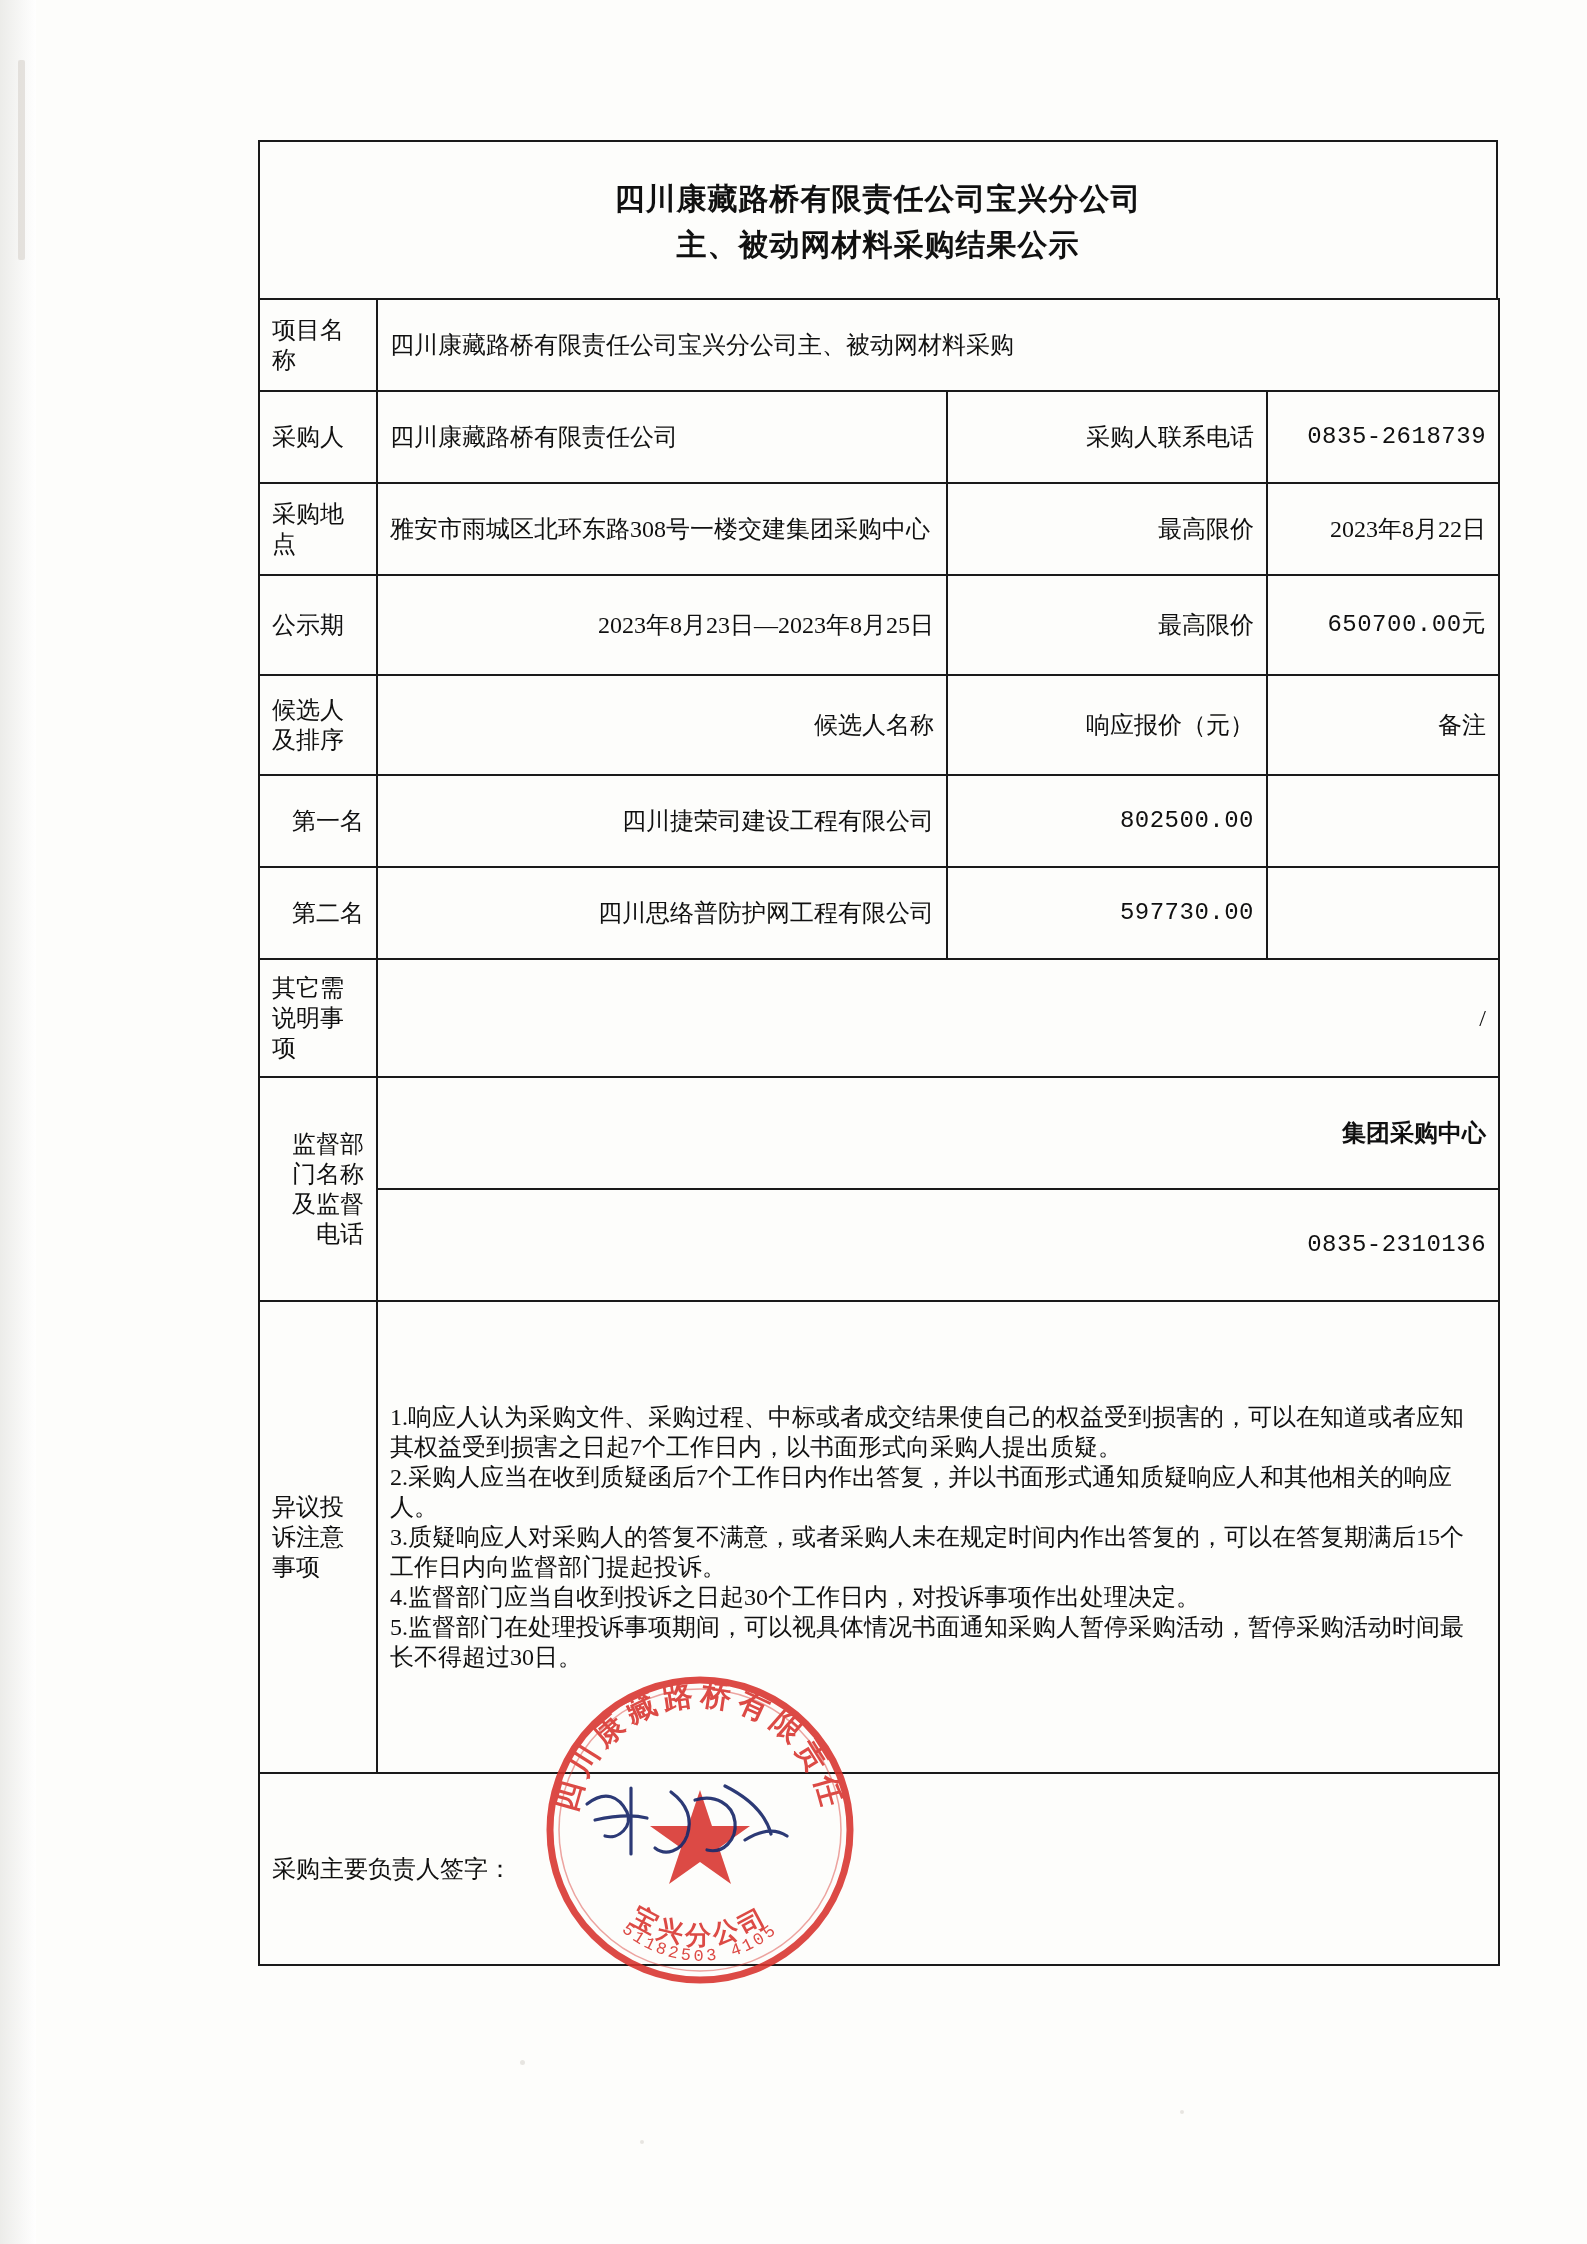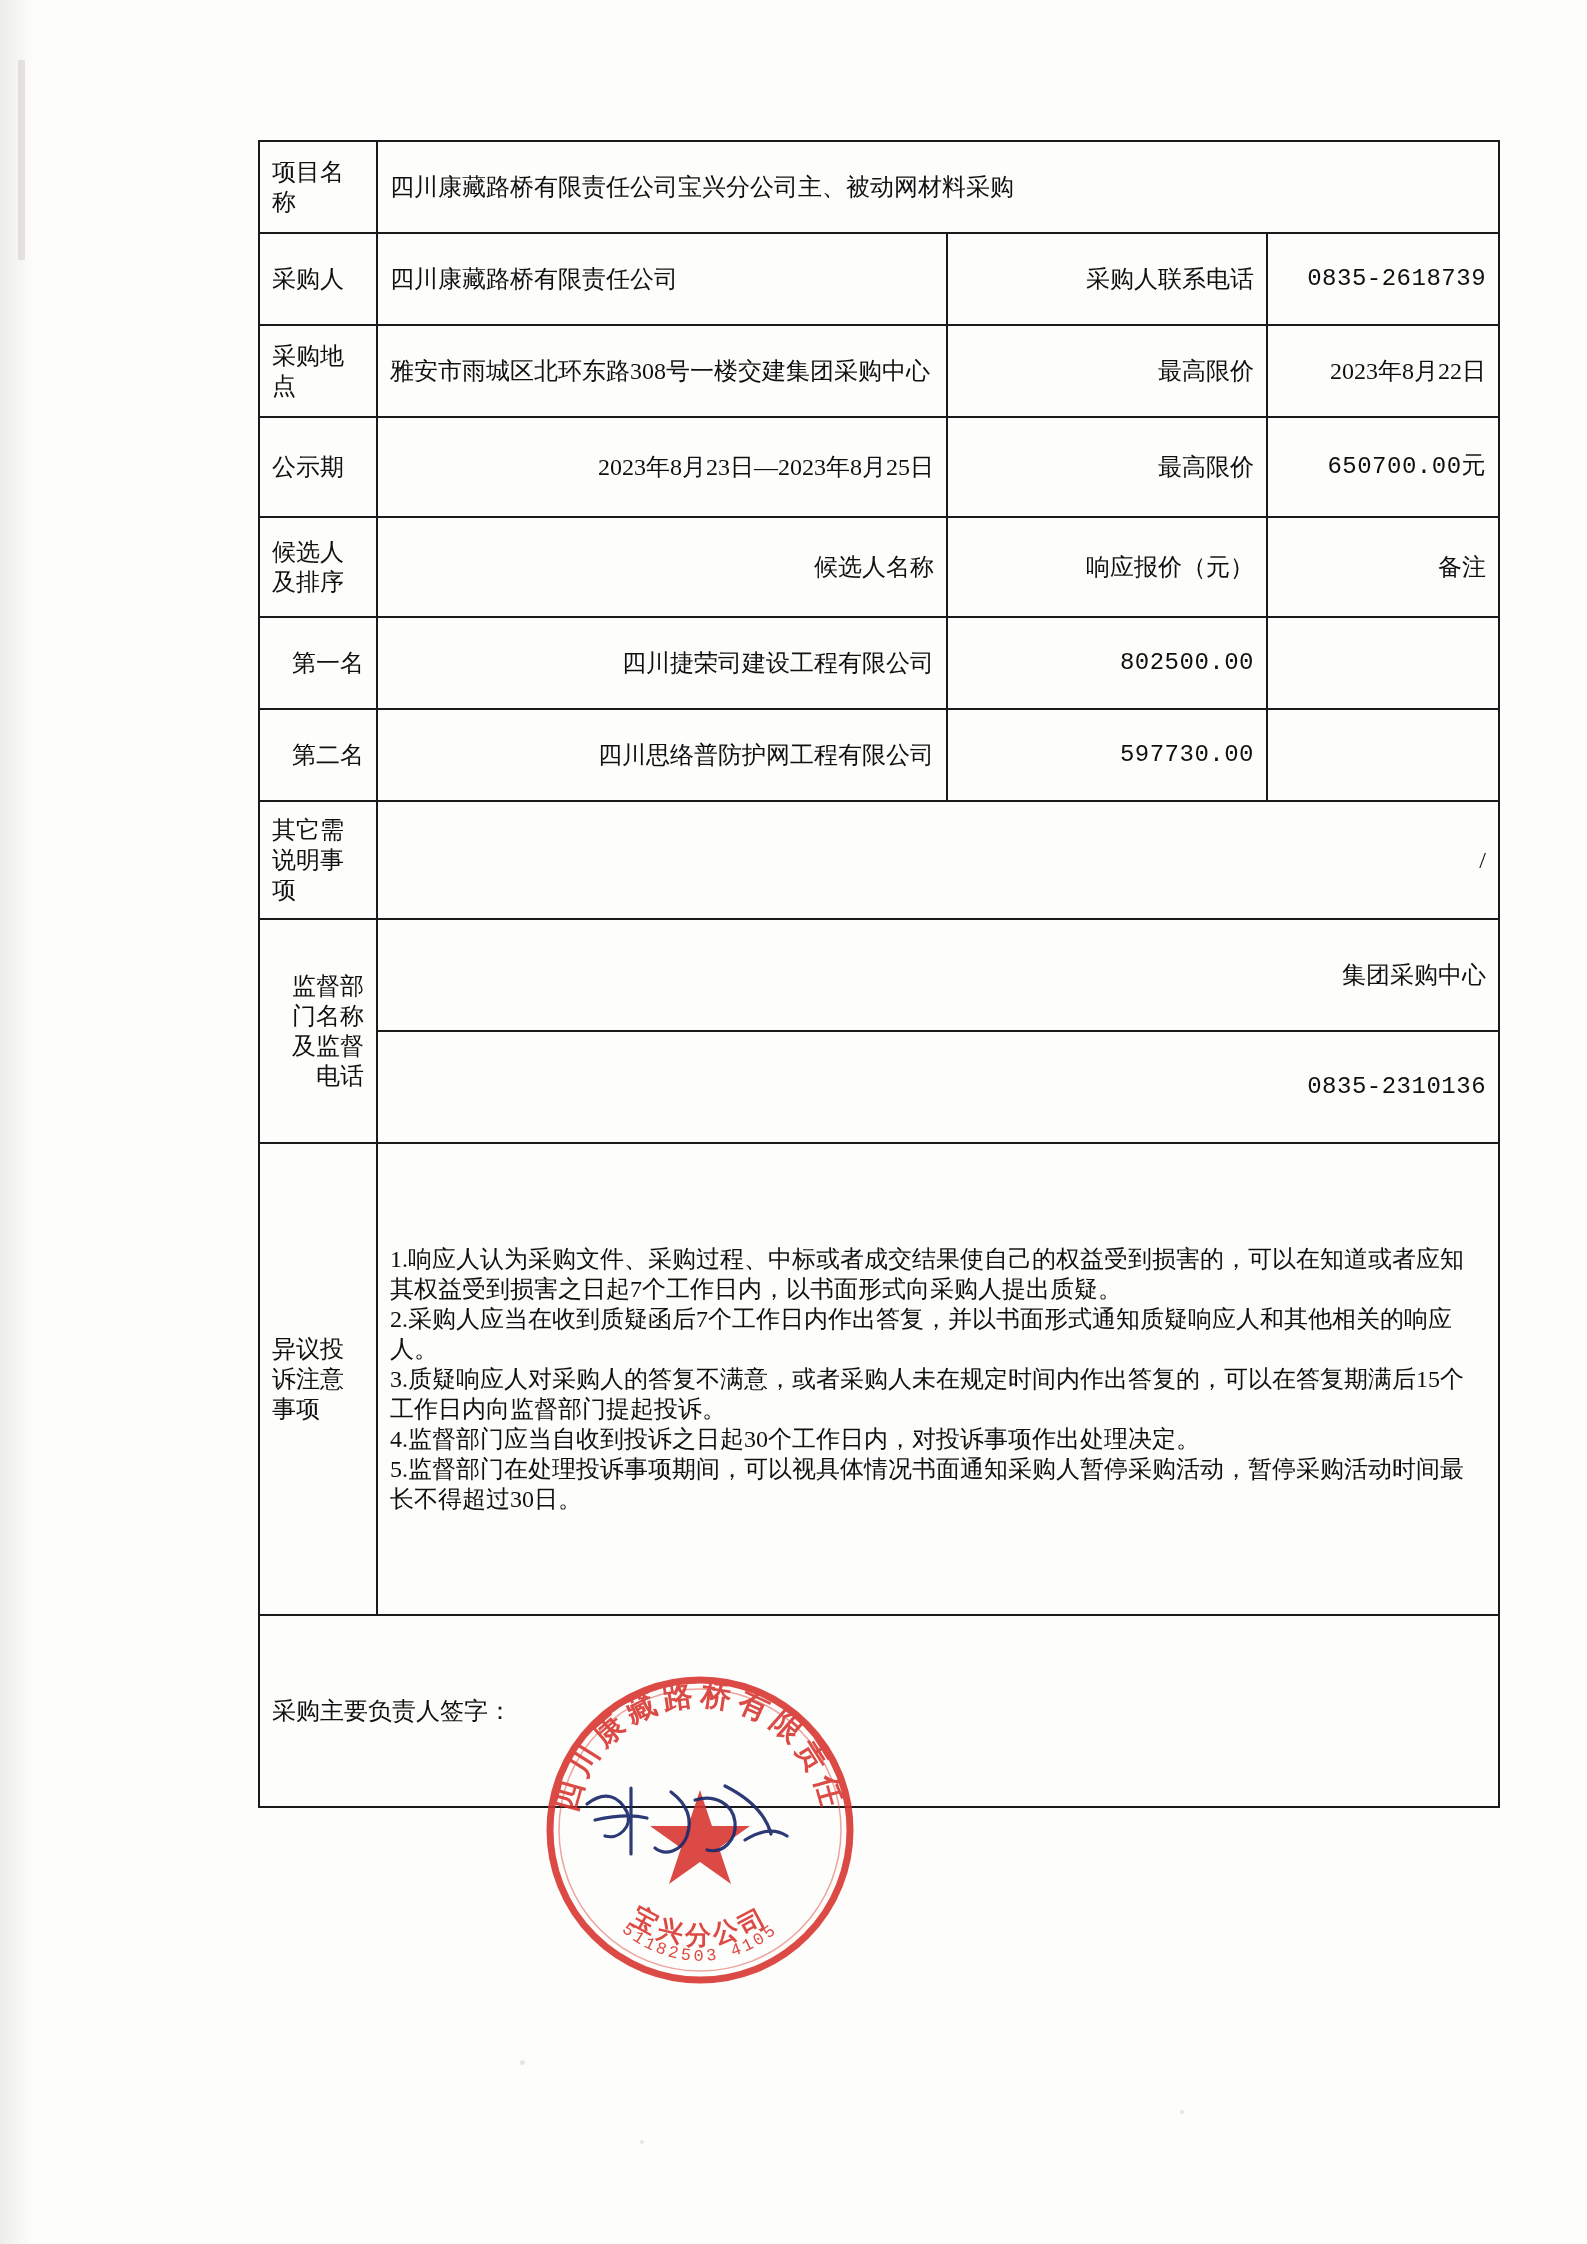--- a/index.html
+++ b/index.html
@@ -135,20 +135,24 @@
 
   <div class="scan-edge"></div>
   <div class="scan-mark"></div>
 
   <div class="speck" style="left:520px; top:2060px; width:5px; height:5px;"></div>
   <div class="speck" style="left:640px; top:2140px; width:4px; height:4px;"></div>
   <div class="speck" style="left:1180px; top:2110px; width:4px; height:4px;"></div>
 
   <div class="doc">
 
+    <div class="title-box">
+      <div class="title-line">四川康藏路桥有限责任公司宝兴分公司</div>
+      <div class="title-line">主、被动网材料采购结果公示</div>
+    </div>
 
     <table class="main">
       <colgroup>
         <col style="width:118px">
         <col style="width:570px">
         <col style="width:320px">
         <col style="width:232px">
       </colgroup>
       <tbody>
 
@@ -199,21 +203,21 @@
           <td class="ctr"></td>
         </tr>
 
         <tr>
           <td class="lbl vert-lbl">其它需说明事项</td>
           <td class="ctr" colspan="3" style="height:96px;">/</td>
         </tr>
 
         <tr>
           <td class="lbl vert-lbl ctr" rowspan="2">监督部门名称及监督电话</td>
-          <td class="ctr" colspan="3" style="height:90px;">集团采购中心</td>
+          <td class="ctr" colspan="3" style="height:90px;font-weight:bold;">集团采购中心</td>
         </tr>
         <tr>
           <td class="ctr mono-num" colspan="3" style="height:90px;">0835-2310136</td>
         </tr>
 
         <tr>
           <td class="lbl vert-lbl">异议投诉注意事项</td>
           <td class="notes-cell" colspan="3" style="height:450px;">
             <p>1.响应人认为采购文件、采购过程、中标或者成交结果使自己的权益受到损害的，可以在知道或者应知其权益受到损害之日起7个工作日内，以书面形式向采购人提出质疑。</p>
             <p>2.采购人应当在收到质疑函后7个工作日内作出答复，并以书面形式通知质疑响应人和其他相关的响应人。</p>

